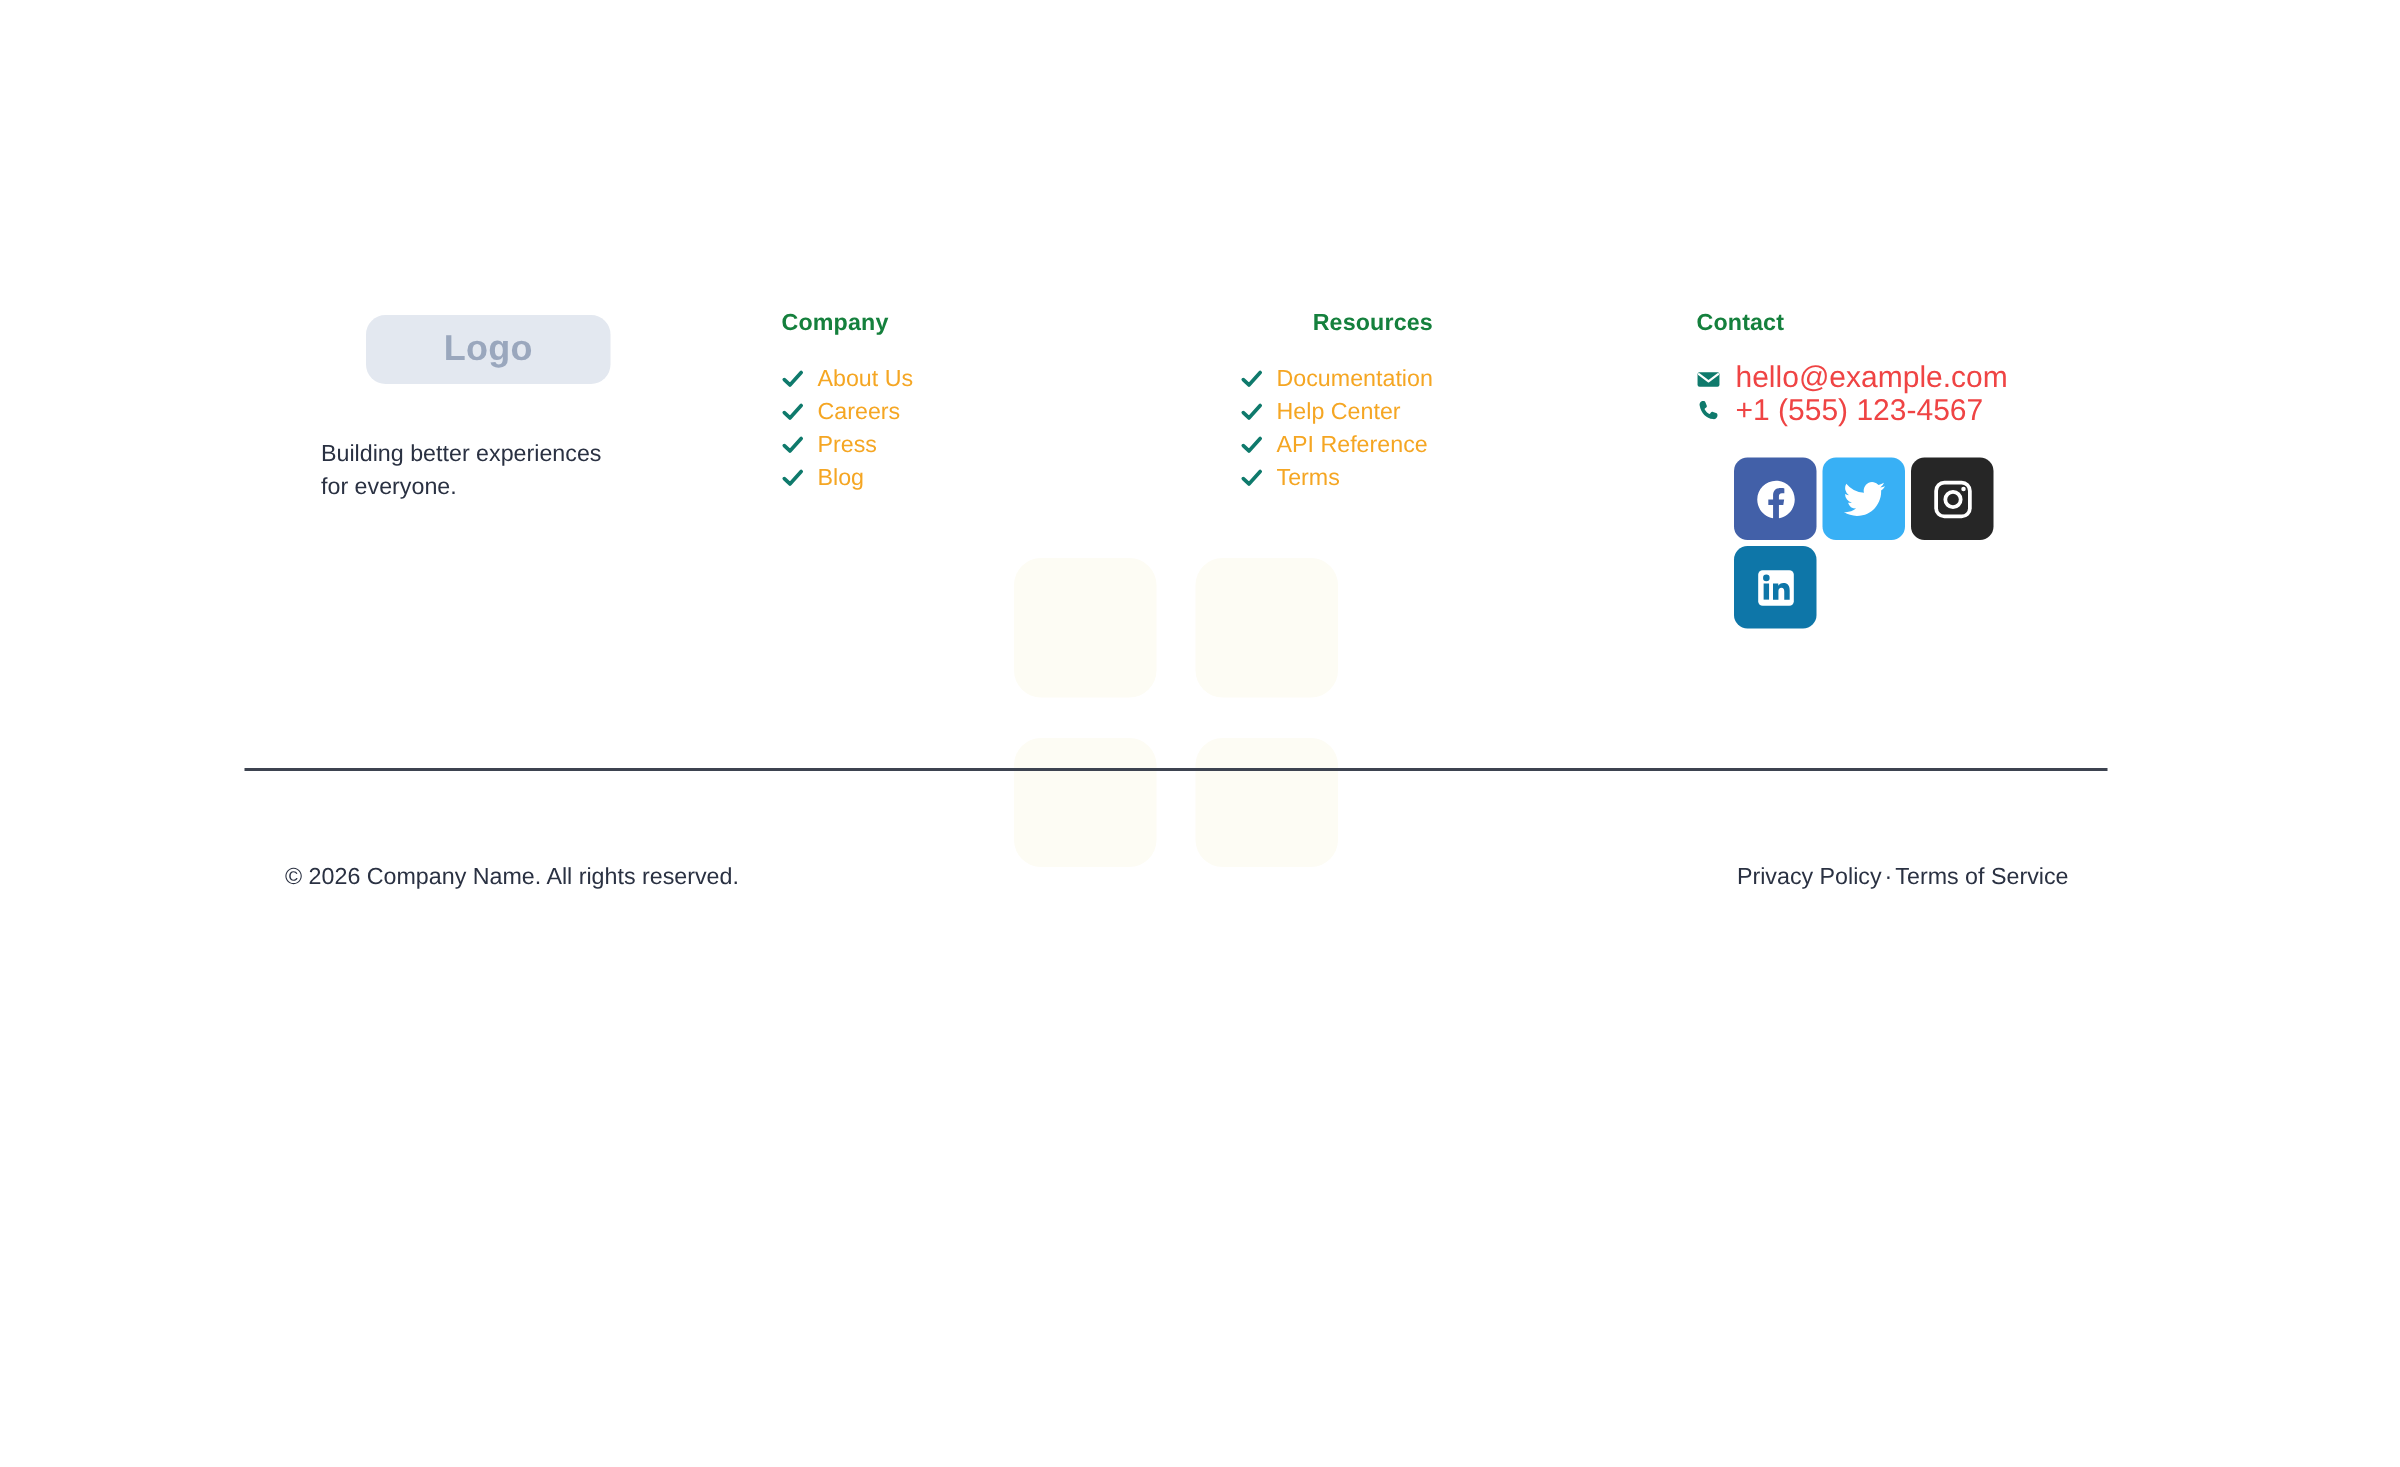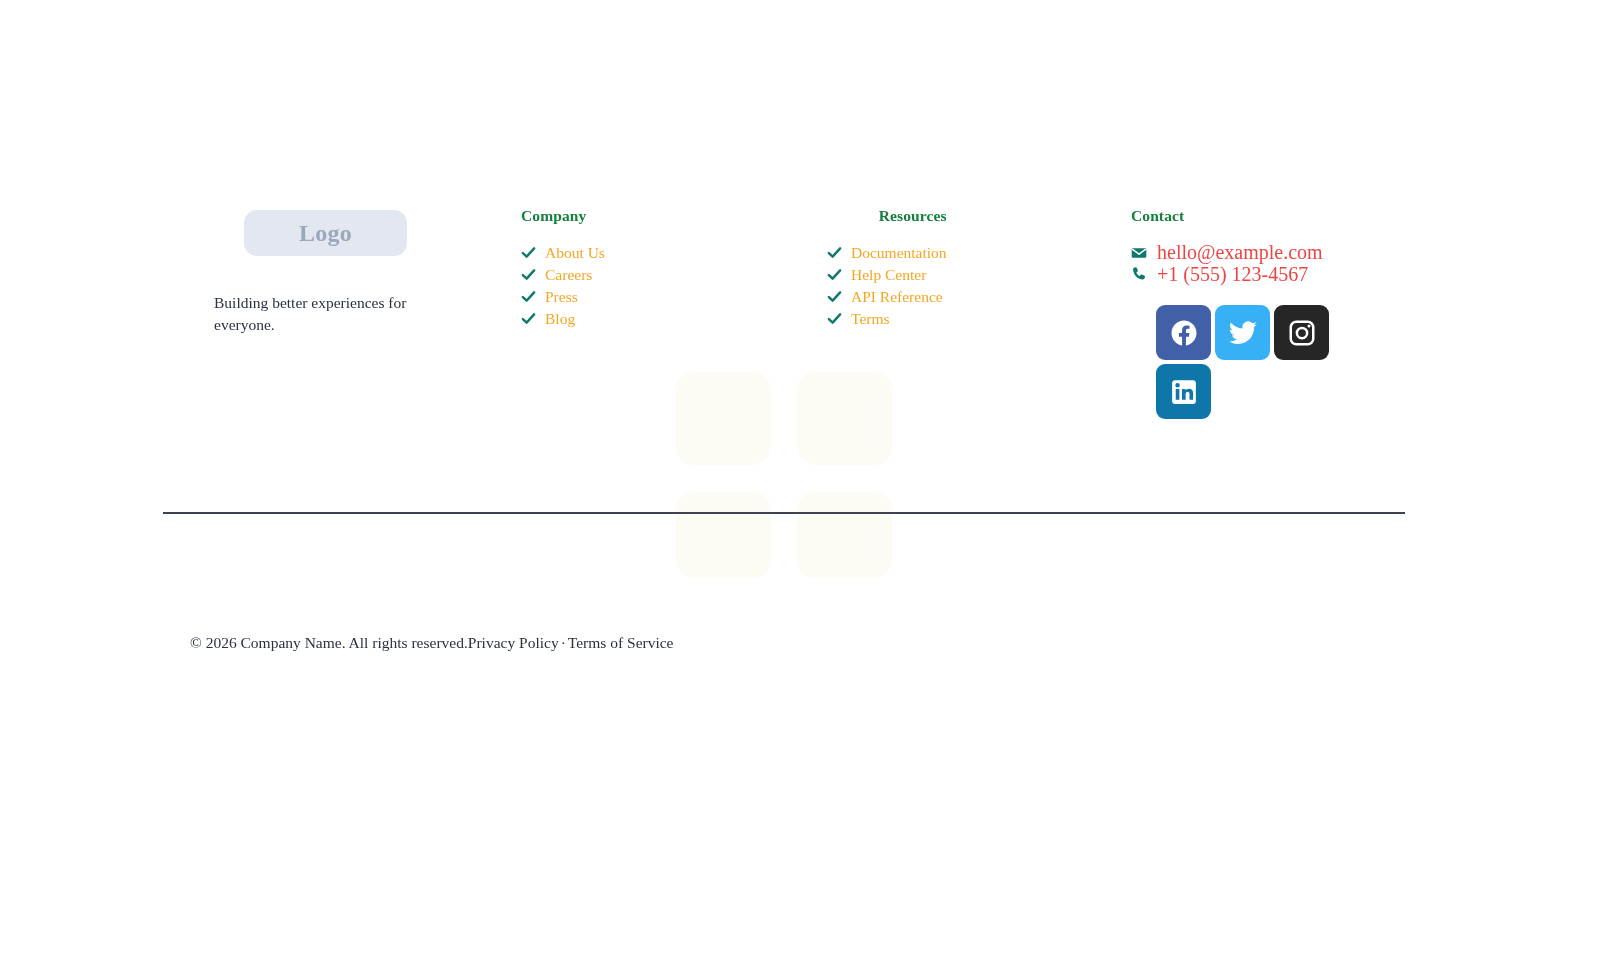--- a/index.html
+++ b/index.html
@@ -10,21 +10,20 @@
     background: #ffffff;
     font-family: "Liberation Sans", sans-serif;
     overflow: hidden;
   }
 
   #page {
     position: relative;
     width: 1600px;
     height: 799px;
     background: #ffffff;
-    font-family: Liberation Serif, serif;
   }
 
   
   .deco-grid {
     position: absolute;
     left: 676px;
     top: 372px;
     width: 216px;
     height: 206px;
     display: grid;
@@ -167,24 +166,25 @@
     top: 512px;
     width: 1242px;
     height: 2px;
     background: #3d4350;
   }
 
   
   .bottom-bar {
     position: absolute;
     left: 163px;
-    top: 634px;
+    top: 576px;
     width: 1242px;
     display: flex;
     align-items: center;
+    justify-content: space-between;
   }
   .copyright {
     font-size: 15.5px;
     color: #2a3142;
     padding-left: 27px;
   }
   .legal-links {
     font-size: 15.5px;
     color: #2a3142;
     padding-right: 26px;

